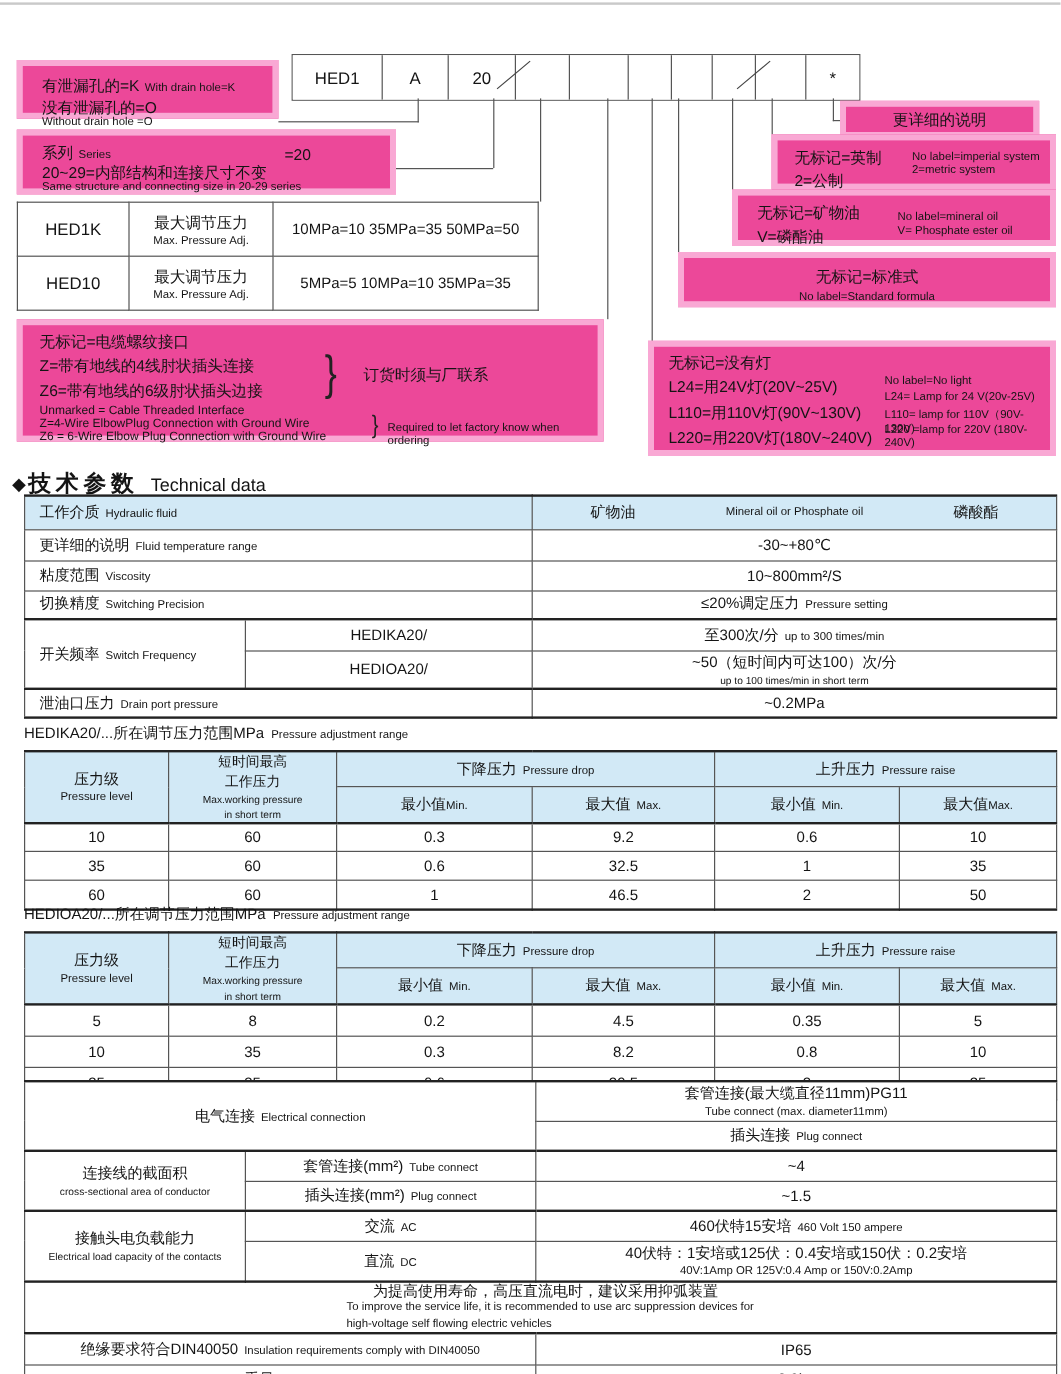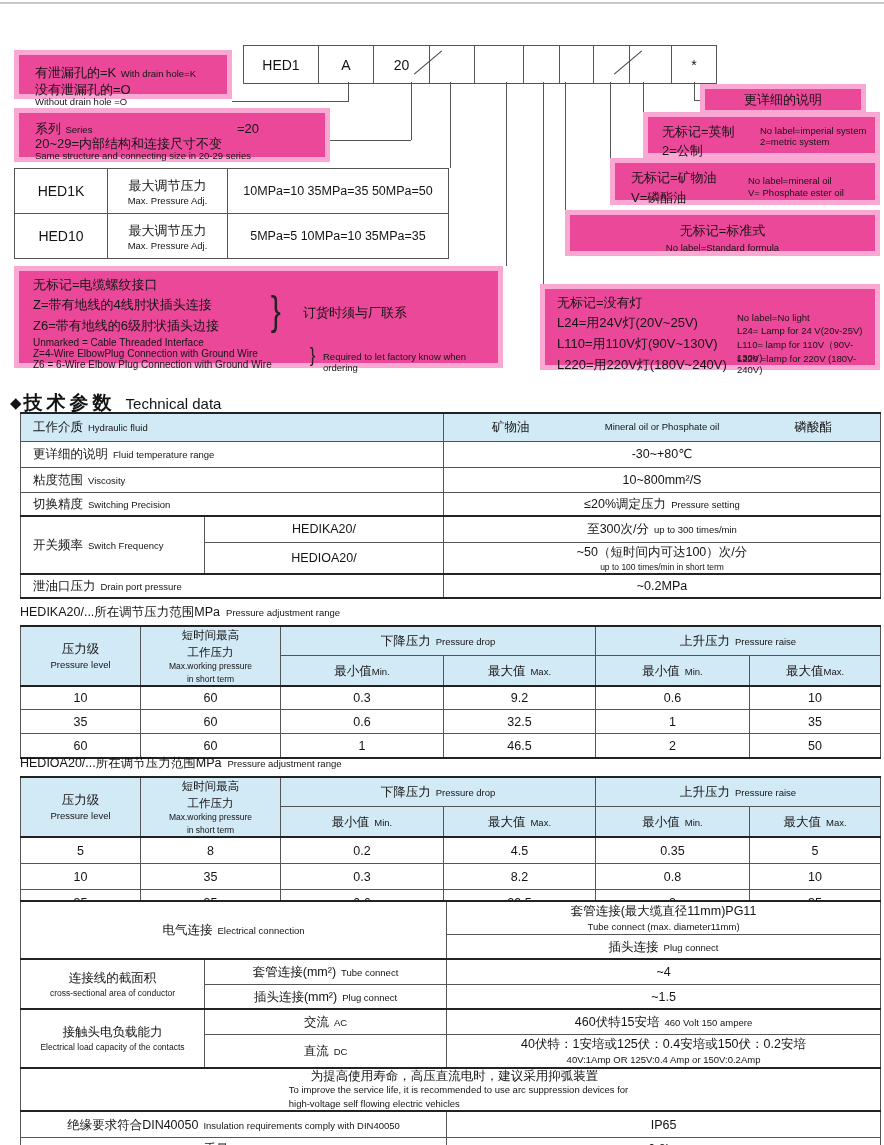--- a/index.html
+++ b/index.html
@@ -150,21 +150,21 @@
     <span class="abs zh" style="left:16px;top:26px;">V=磷酯油</span>
     <span class="abs en" style="left:133px;top:12px;">No label=mineral oil</span>
     <span class="abs en" style="left:133px;top:24px;">V= Phosphate ester oil</span>
   </div>
 
   <div class="obox" style="left:565px;top:210px;width:315px;height:46px;text-align:center;">
     <span class="line zh" style="margin-top:7px;">无标记=标准式</span>
     <span class="line en">No label=Standard formula</span>
   </div>
 
-  <div class="obox" style="left:540px;top:284px;width:340px;height:86px;">
+  <div class="obox" style="left:540px;top:284px;width:340px;height:96px;">
     <span class="abs zh" style="left:12px;top:5px;">无标记=没有灯</span>
     <span class="abs zh" style="left:12px;top:25px;">L24=用24V灯(20V~25V)</span>
     <span class="abs zh" style="left:12px;top:46px;">L110=用110V灯(90V~130V)</span>
     <span class="abs zh" style="left:12px;top:67px;">L220=用220V灯(180V~240V)</span>
     <span class="abs en" style="left:192px;top:23px;">No label=No light</span>
     <span class="abs en" style="left:192px;top:36px;">L24= Lamp for 24 V(20v-25V)</span>
     <span class="abs en" style="left:192px;top:50px;">L110= lamp for 110V（90V-130V)</span>
     <span class="abs en" style="left:192px;top:64px;">L220 =lamp for 220V (180V-240V)</span>
   </div>
 

